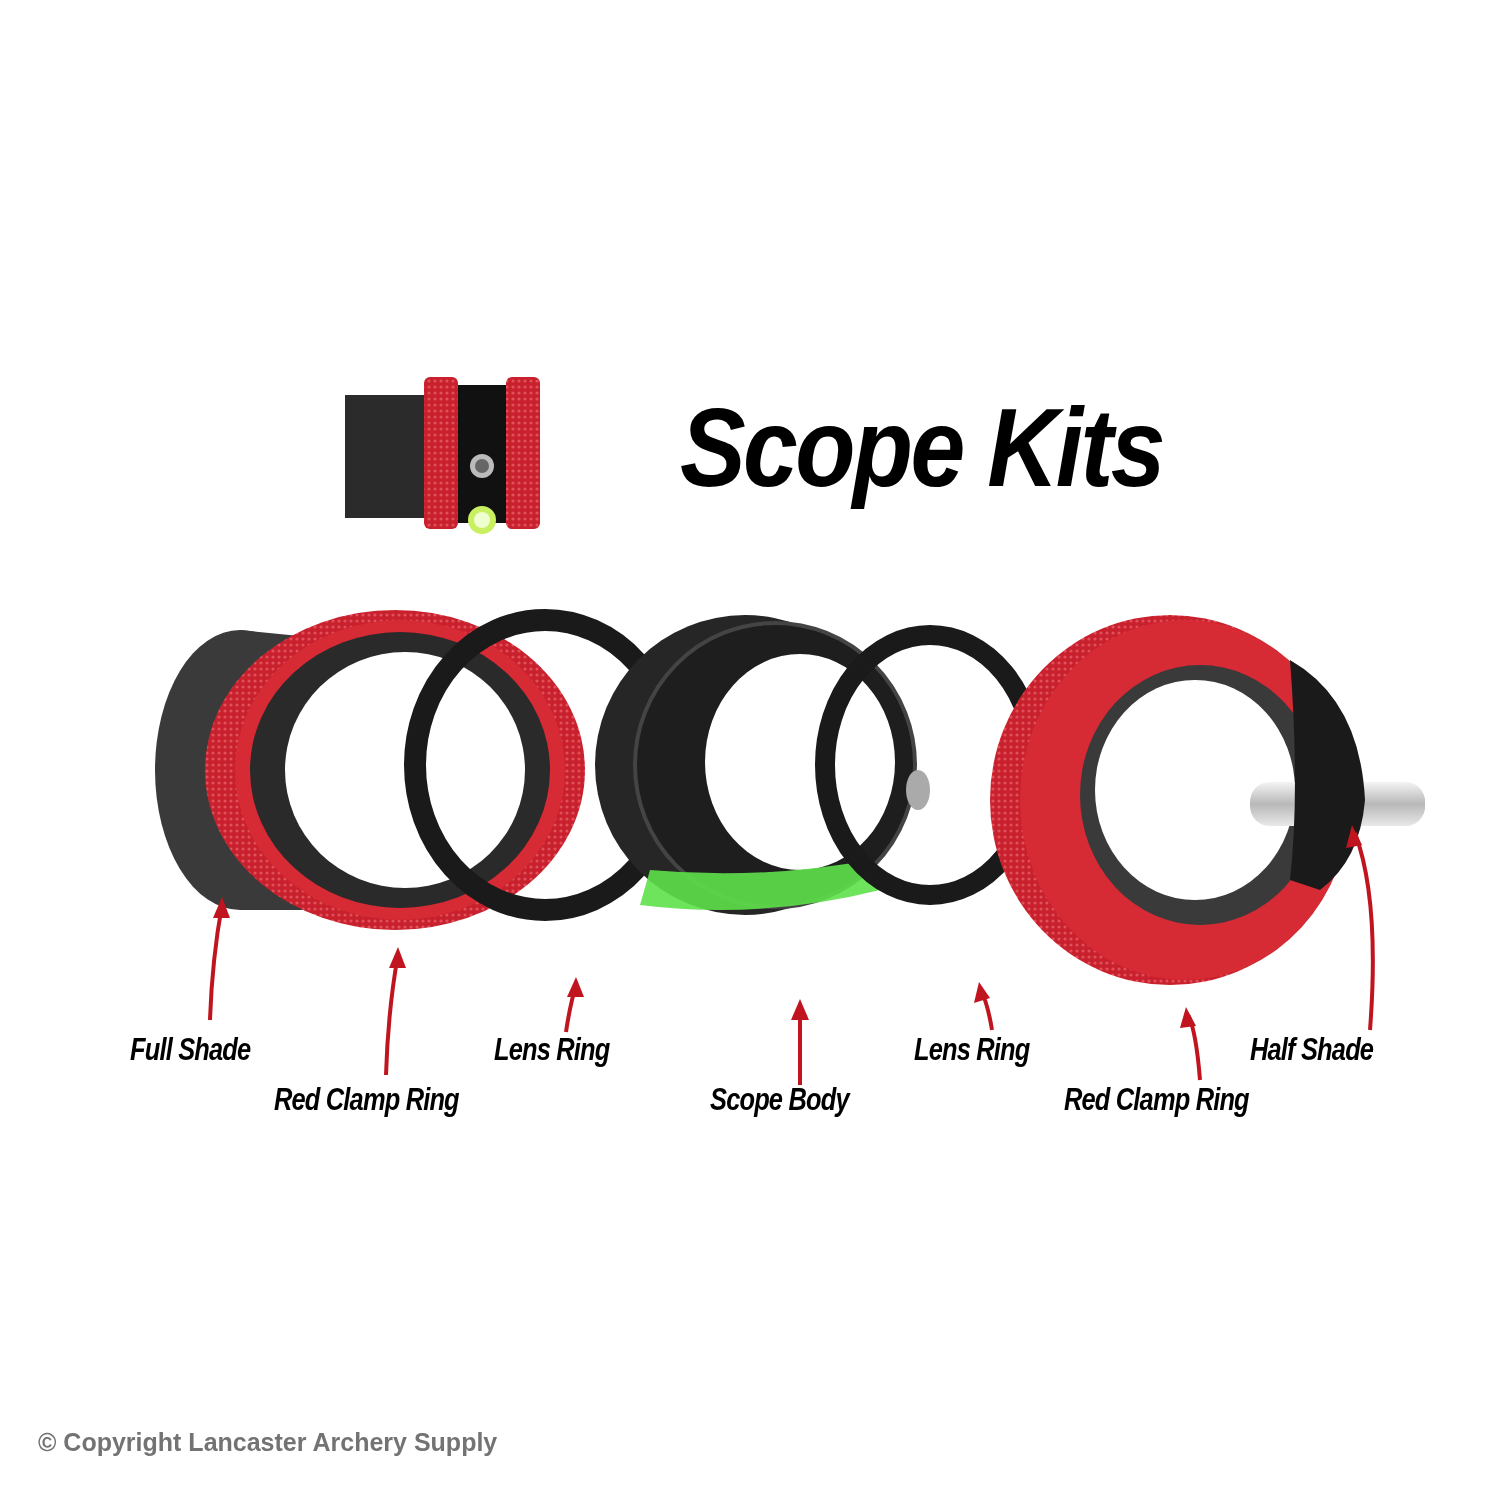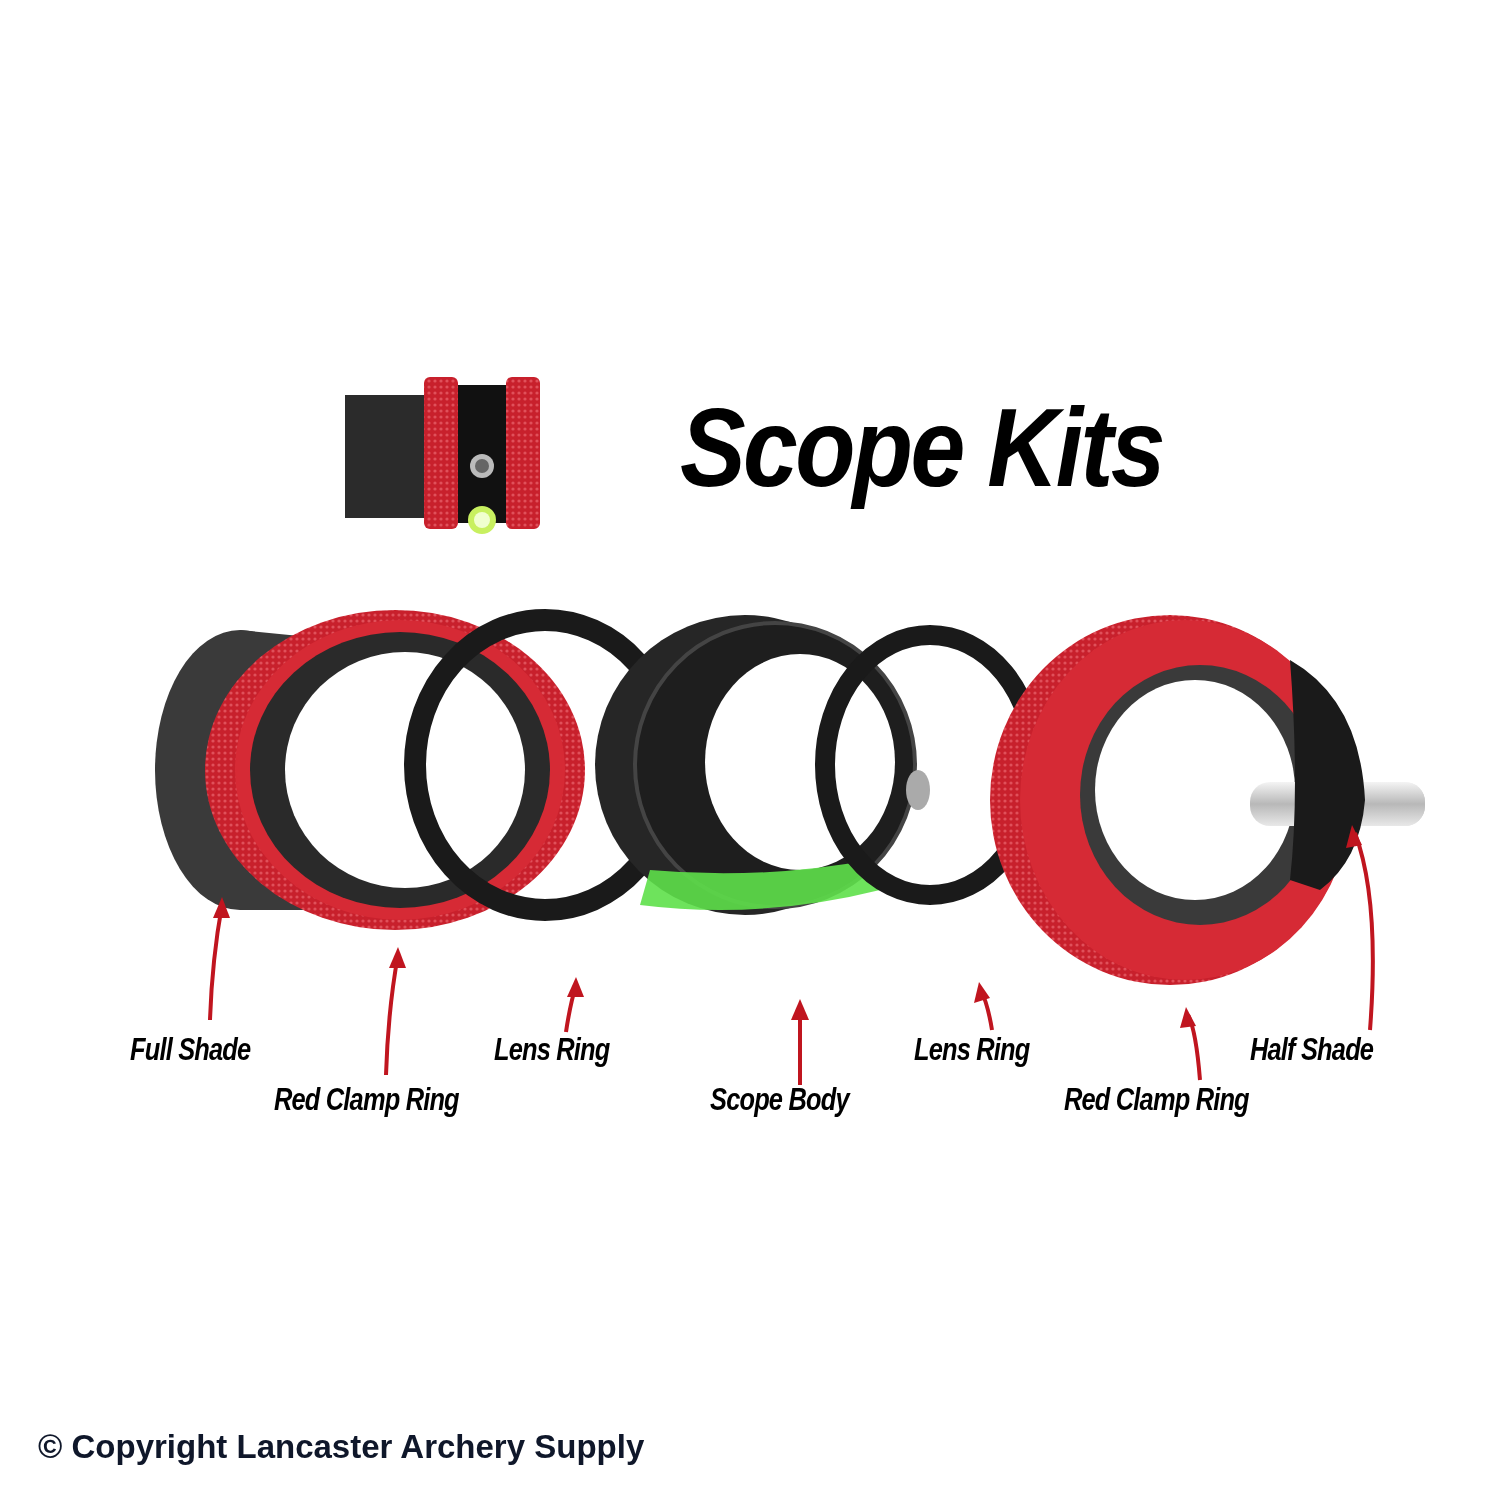--- a/index.html
+++ b/index.html
@@ -1,20 +1,20 @@
 <!DOCTYPE html>
 <html><head>
 <meta charset="utf-8">
 <style>
   html,body{margin:0;padding:0;background:#ffffff;}
   body{width:1500px;height:1500px;position:relative;overflow:hidden;font-family:"Liberation Sans",sans-serif;}
   .abs{position:absolute;}
   .title{left:680px;top:392px;font-family:"Liberation Sans",sans-serif;font-weight:bold;font-style:italic;font-size:112px;letter-spacing:-3px;color:#000;transform:scaleX(0.88);transform-origin:left top;line-height:1;}
   .label{font-family:"Liberation Sans",sans-serif;font-weight:bold;font-style:italic;font-size:31px;color:#000;letter-spacing:-1px;transform:scaleX(0.82);transform-origin:left top;white-space:nowrap;line-height:1;}
-  .copyright{left:38px;top:1428px;font-family:"Liberation Sans",sans-serif;font-weight:bold;font-size:33px;color:#0f172a;white-space:nowrap;}
+  .copyright{left:38px;top:1428px;font-family:"Liberation Sans",sans-serif;font-weight:bold;font-size:25px;color:#737373;white-space:nowrap;}
   svg{position:absolute;left:0;top:0;}
 </style>
 </head>
 <body>
 
 <svg width="1500" height="1500" viewBox="0 0 1500 1500">
   <defs>
     <pattern id="knurl" width="6" height="6" patternUnits="userSpaceOnUse">
       <rect width="6" height="6" fill="#c8202c"></rect>
       <circle cx="3" cy="3" r="1.6" fill="#e0505a"></circle>

